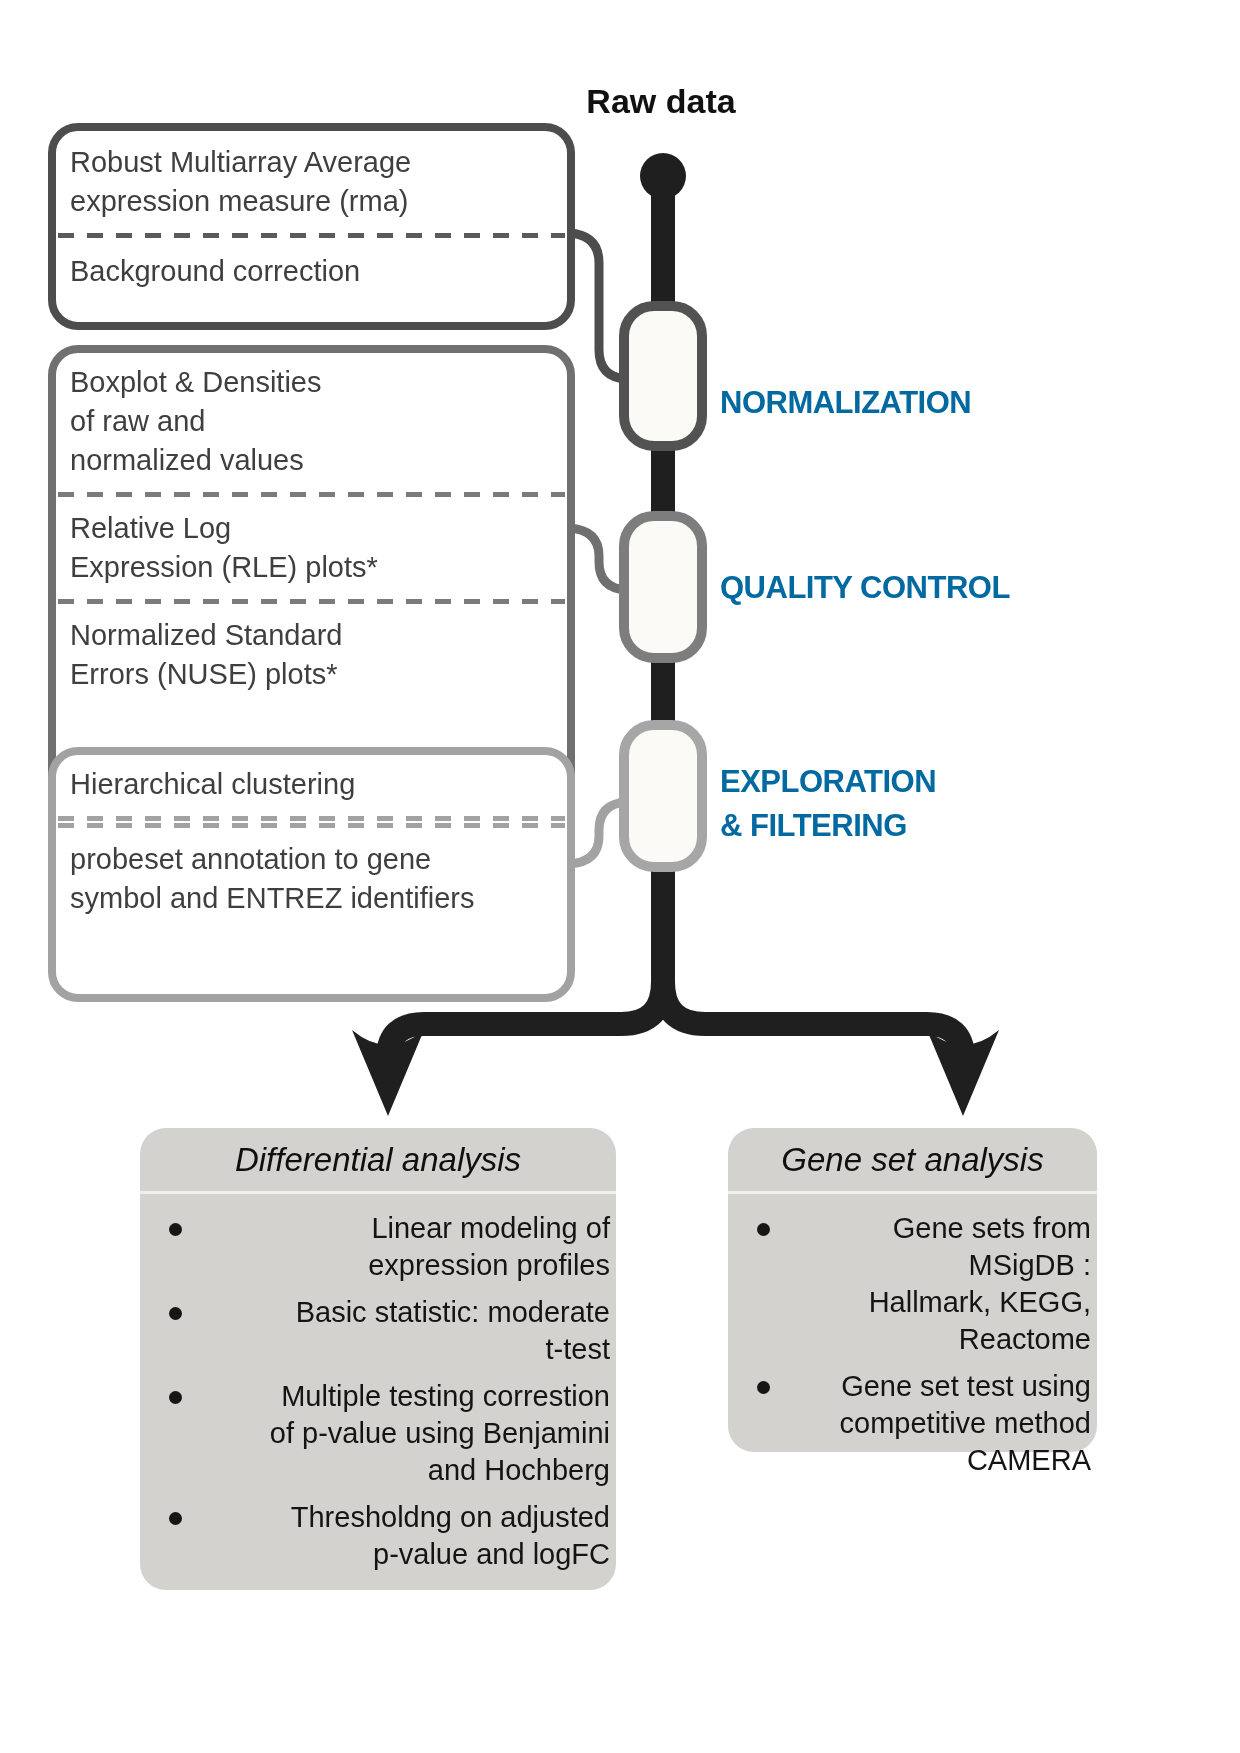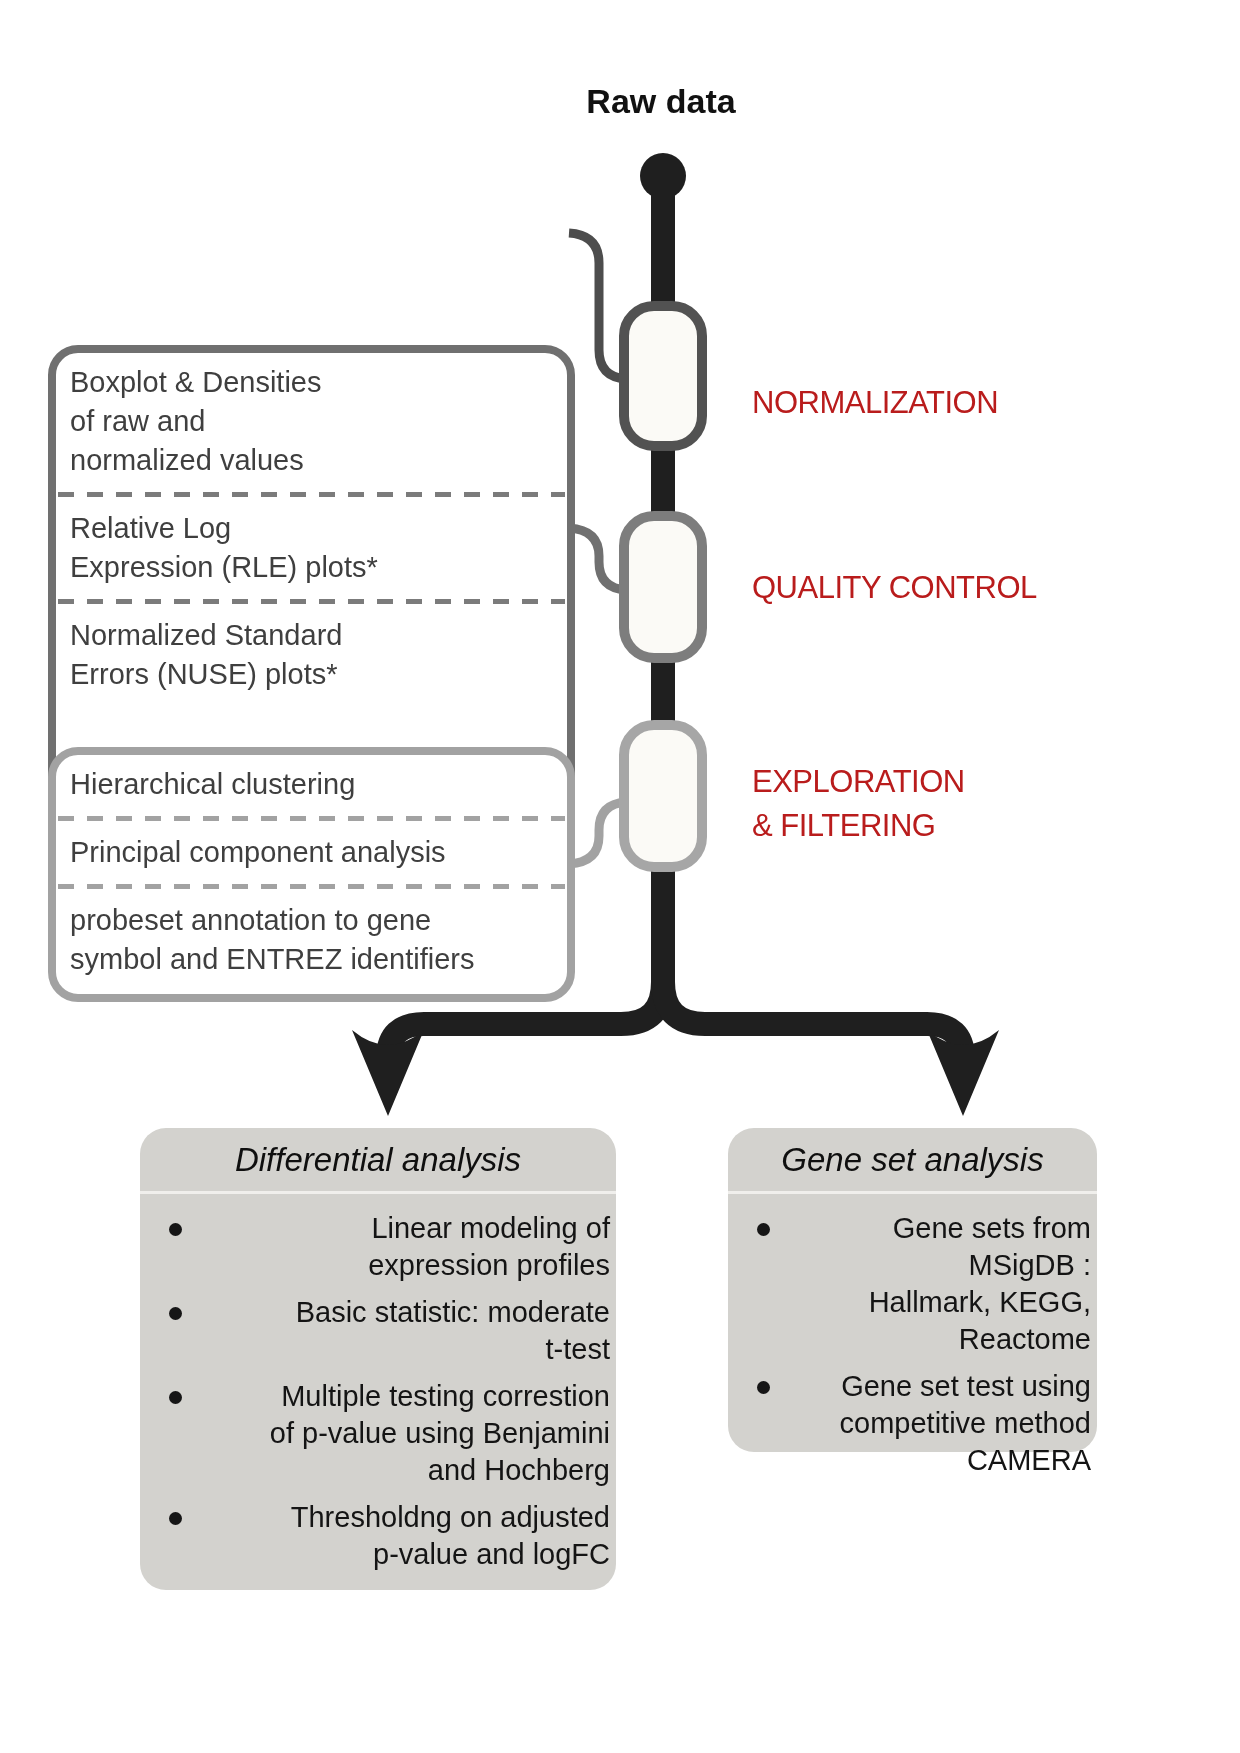--- a/index.html
+++ b/index.html
@@ -34,21 +34,21 @@
   .seg{
     padding:10px 12px 10px 14px;font-size:29px;line-height:39px;color:var(--box-text);
     white-space:pre-line;
   }
   .b1 .seg{padding-top:12px;}
   .dash{height:5px;margin:2px 2px;background:repeating-linear-gradient(90deg,#5a5a5a 0 16px,transparent 16px 29px);}
   .b2 .dash{background:repeating-linear-gradient(90deg,#7b7b7b 0 16px,transparent 16px 29px);}
   .b3 .dash{background:repeating-linear-gradient(90deg,#a2a2a2 0 16px,transparent 16px 29px);}
 
   .stage-label{
-    position:absolute;left:752px;font-size:31px;font-weight:normal;color:#b91c1c;
+    position:absolute;left:720px;font-size:31px;font-weight:bold;color:#0369a1;
     letter-spacing:-0.5px;line-height:44px;white-space:pre-line;
   }
   .stage-label.s1{top:381px;}
   .stage-label.s2{top:566px;}
   .stage-label.s3{top:760px;}
 
   .out-box{
     position:absolute;box-sizing:border-box;background:var(--panel-fill);border-radius:26px;
     color:var(--text-dark);
   }
@@ -99,37 +99,42 @@
     <path class="stub s2" d="M 569 528 Q 599 530 599 556 L 599 562 Q 599 588 626 590"></path>
     <path class="stub s3" d="M 569 864 Q 599 862 599 836 L 599 830 Q 599 804 626 802"></path>
 
     <rect class="pill p1" x="624" y="306" width="78" height="140" rx="30"></rect>
     <rect class="pill p2" x="624" y="516" width="78" height="142" rx="30"></rect>
     <rect class="pill p3" x="624" y="725" width="78" height="142" rx="30"></rect>
   </svg>
 
   <div class="raw-label">Raw data</div>
 
+  <div class="proc-box b1">
+    <div class="seg">Robust Multiarray Average
+expression measure (rma)</div>
+    <div class="dash"></div>
+    <div class="seg">Background correction</div>
+  </div>
 
   <div class="proc-box b2">
     <div class="seg">Boxplot &amp; Densities
 of raw and
 normalized values</div>
     <div class="dash"></div>
     <div class="seg">Relative Log
 Expression (RLE) plots*</div>
     <div class="dash"></div>
     <div class="seg">Normalized Standard
 Errors (NUSE) plots*</div>
   </div>
 
   <div class="proc-box b3">
     <div class="seg">Hierarchical clustering</div>
     <div class="dash"></div>
-    <div class="seg">Principal component analysis</div>
     <div class="dash"></div>
     <div class="seg">probeset annotation to gene
 symbol and ENTREZ identifiers</div>
   </div>
 
   <div class="stage-label s1">NORMALIZATION</div>
   <div class="stage-label s2">QUALITY CONTROL</div>
   <div class="stage-label s3">EXPLORATION
 &amp; FILTERING</div>
 

